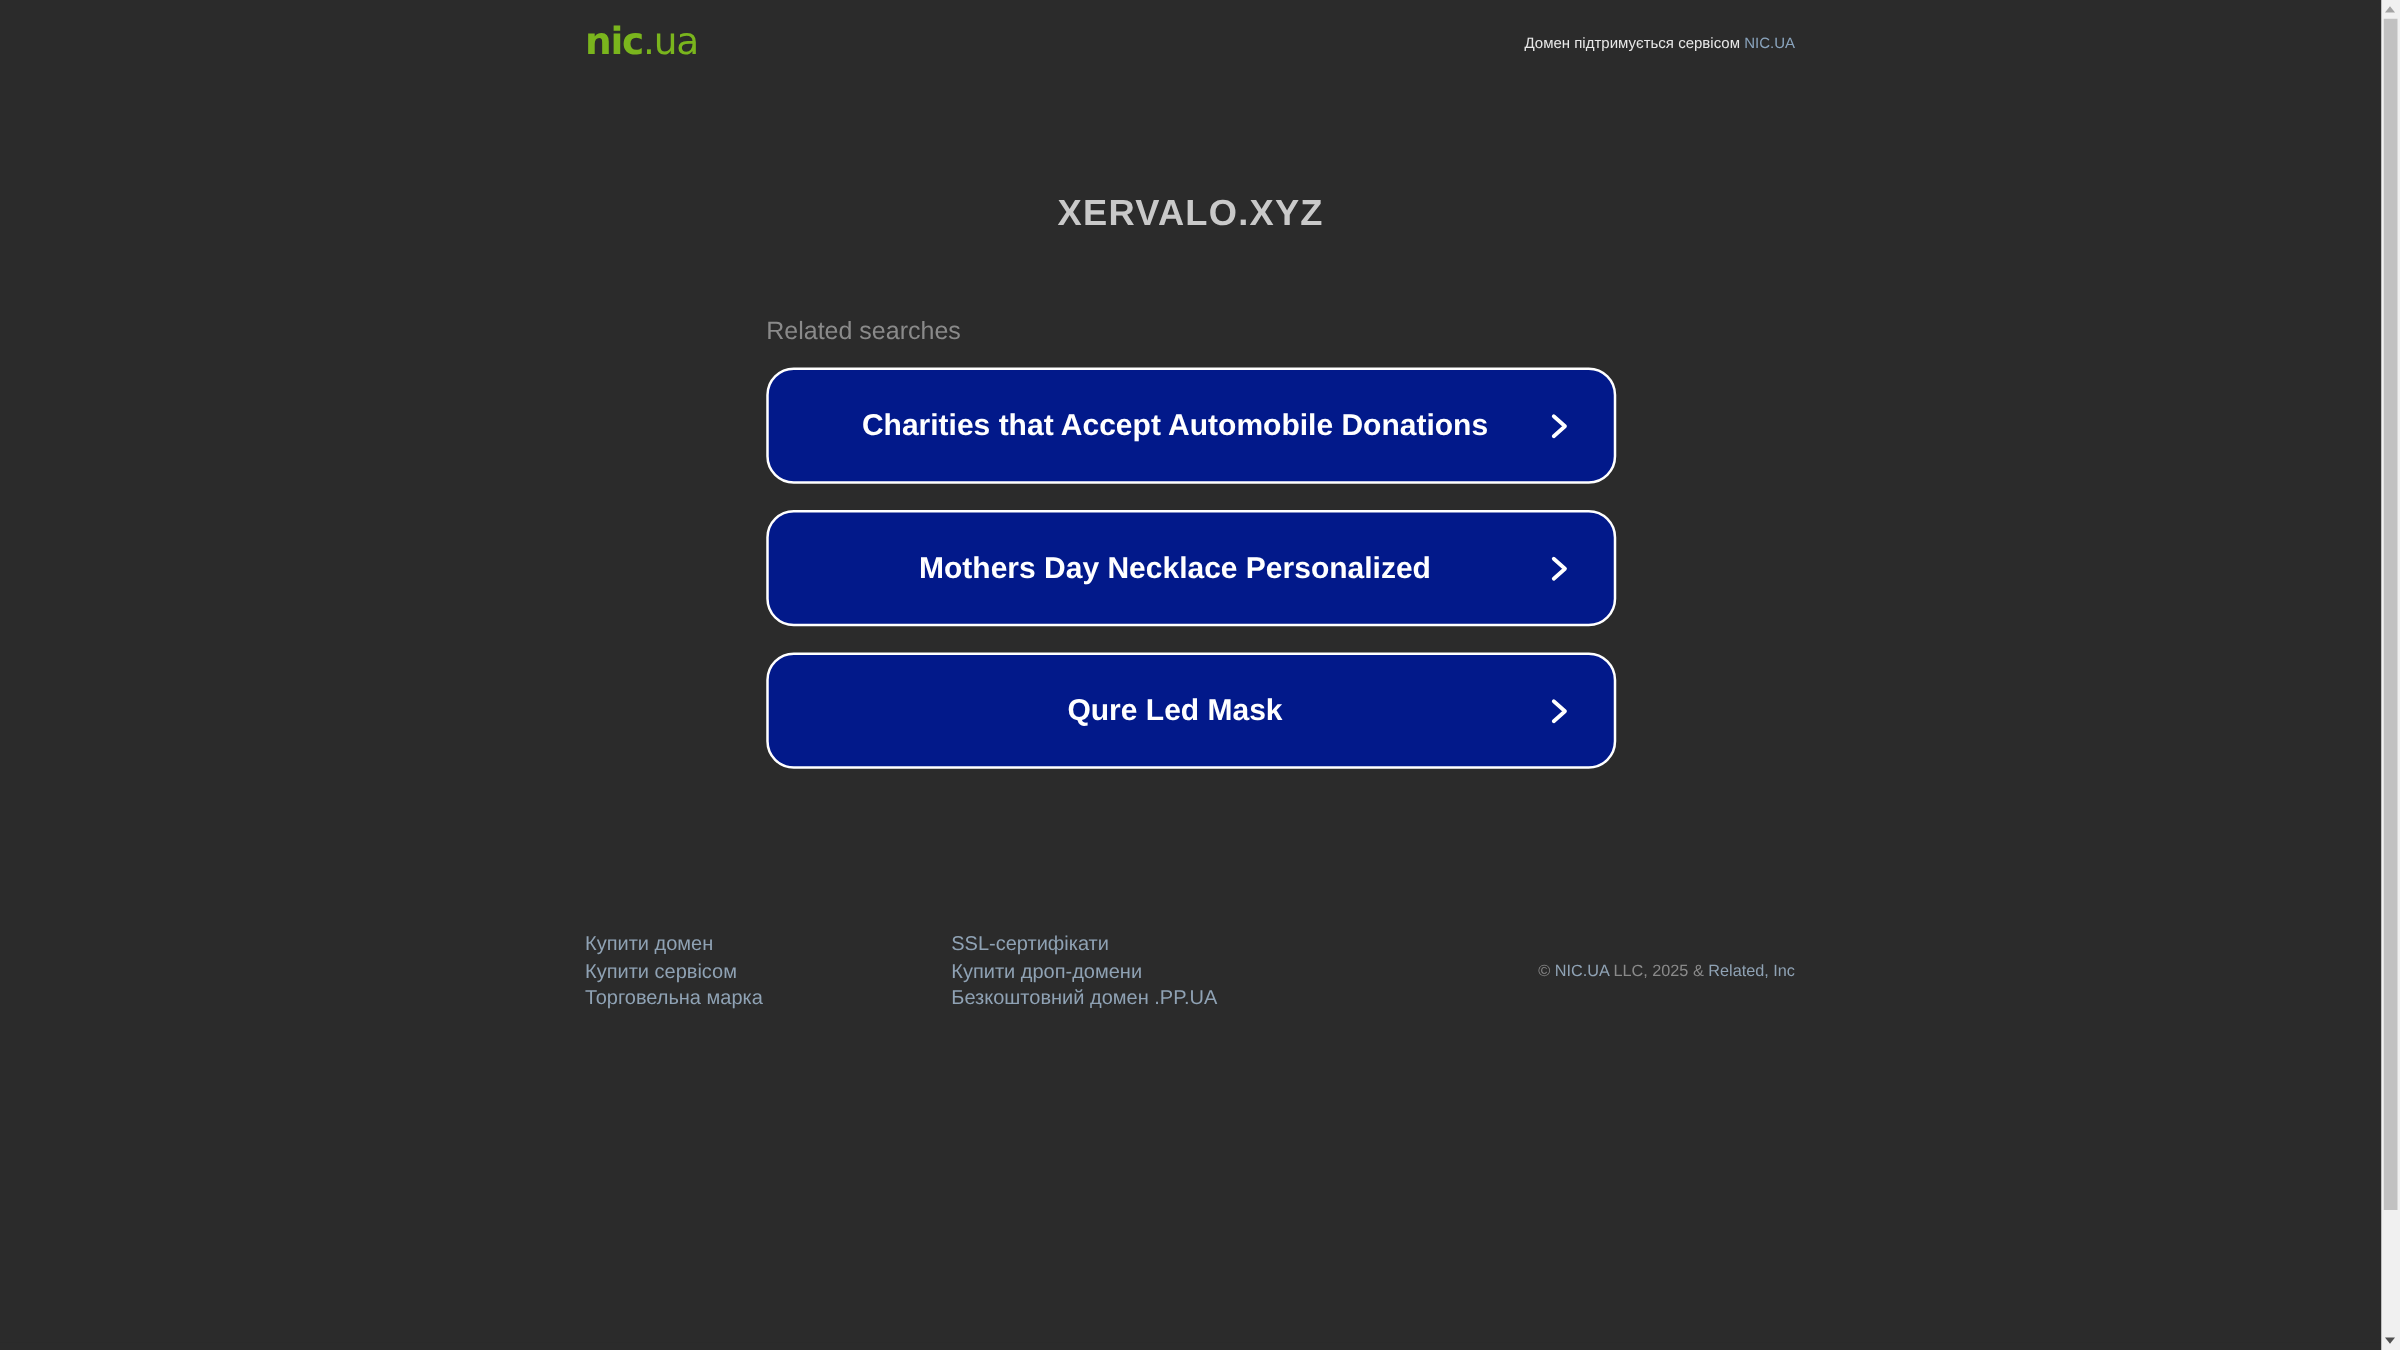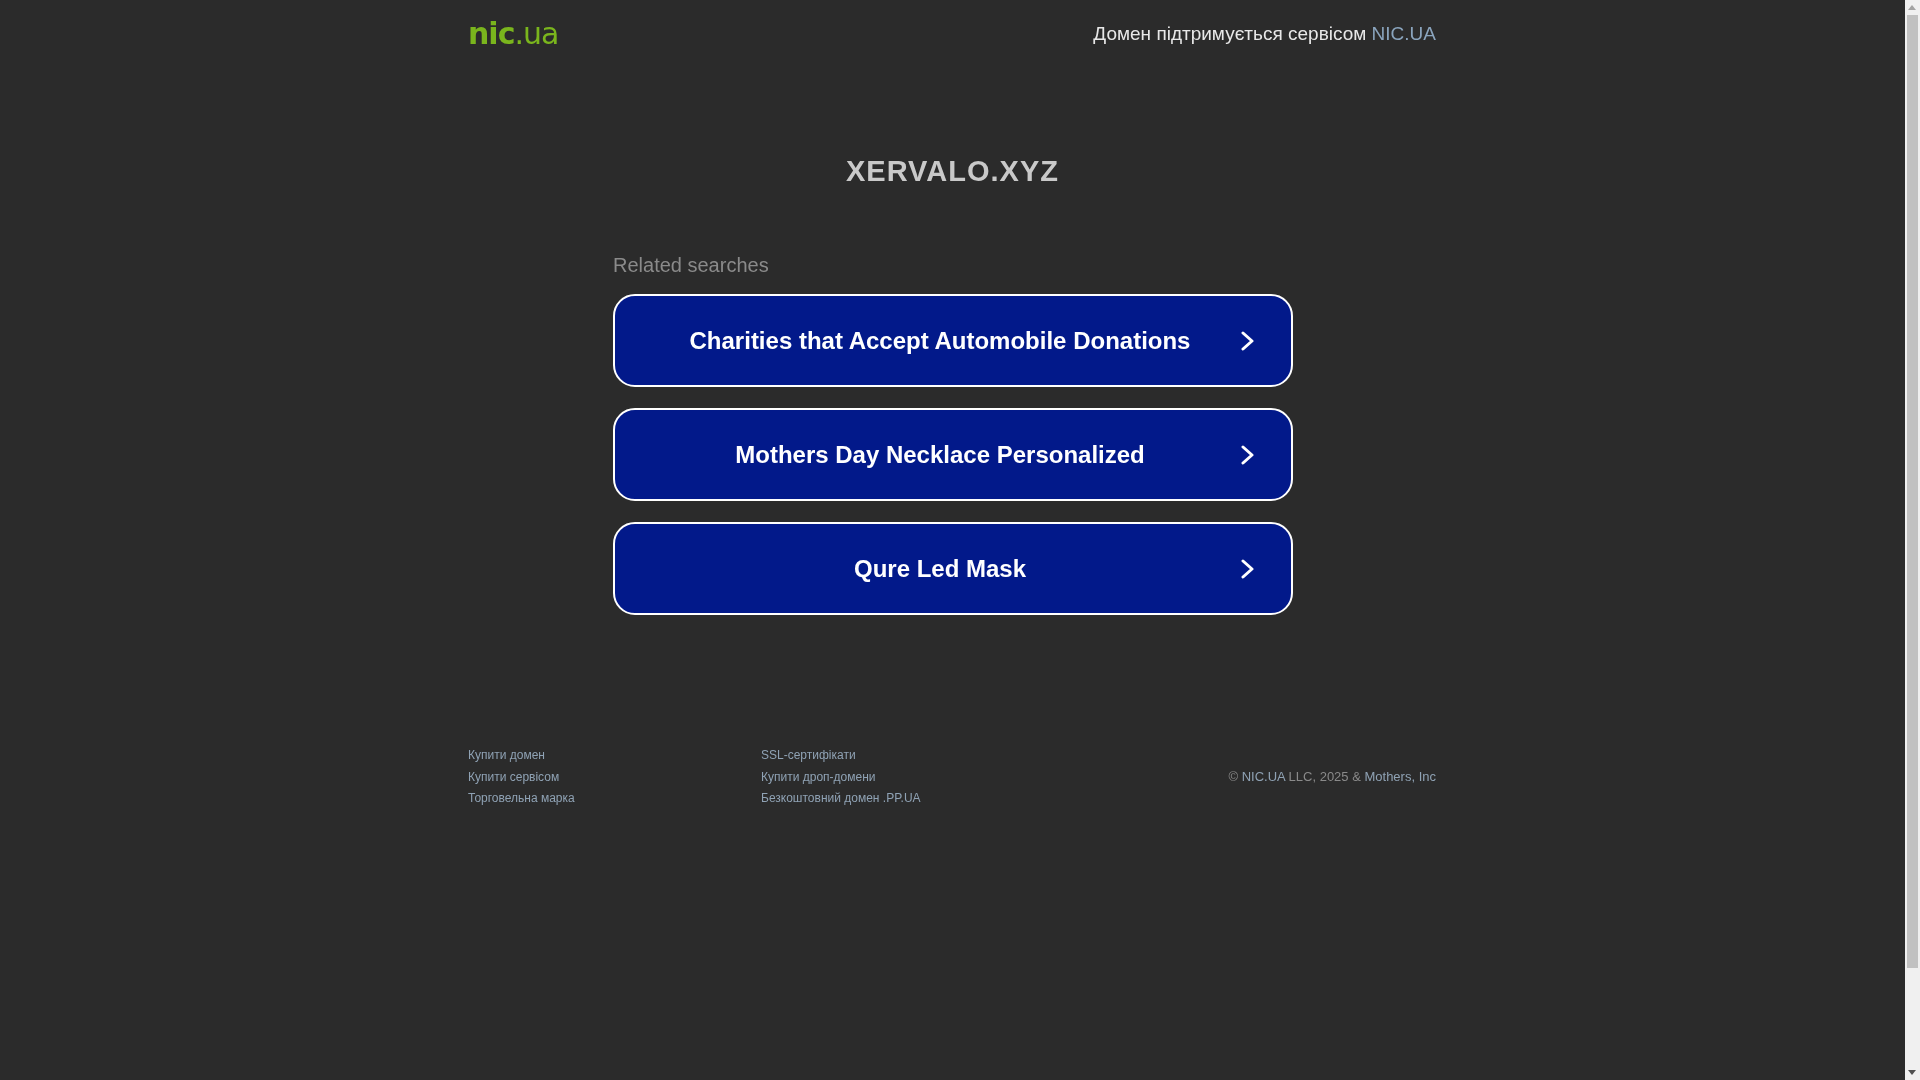--- a/index.html
+++ b/index.html
@@ -33,21 +33,21 @@
       font-size: 30px;
       letter-spacing: -1px;
       line-height: 40px;
     }
     .logo .nic { color: #7ab51d; font-weight: bold; }
     .logo .ua { color: #7ab51d; font-weight: normal; }
     .support {
       position: absolute;
       right: 0;
       top: 24px;
-      font-size: 19px;
+      font-size: 12px;
       color: #e8e8e8;
       line-height: 20px;
       white-space: nowrap;
     }
     .support .brand { color: #8aa4bd; }
     .domain-title {
       position: absolute;
       left: 0;
       width: 1905px;
       top: 153px;
@@ -104,21 +104,21 @@
       width: 968px;
       height: 70px;
     }
     .footer-col {
       position: absolute;
       top: 0;
     }
     .footer-col a {
       display: block;
       color: #8fa2b4;
-      font-size: 12px;
+      font-size: 16px;
       line-height: 21.5px;
       text-decoration: none;
       white-space: nowrap;
     }
     .col1 { left: 0; }
     .col2 { left: 293px; }
     .copyright {
       position: absolute;
       right: 0;
       top: 24px;
@@ -200,21 +200,21 @@
       <a>Купити сервісом</a>
       <a>Торговельна марка</a>
     </div>
     <div class="footer-col col2">
       <a>SSL-сертифікати</a>
       <a>Купити дроп-домени</a>
       <a>Безкоштовний домен .PP.UA</a>
     </div>
     <div class="copyright">
       <span>©</span>
-      <span class="link">NIC.UA</span><span style="white-space:pre;margin-top:15px;"> LLC, 2025 &amp; </span><span class="link">Mothers, Inc</span>
+      <span class="link">NIC.UA</span><span style="white-space:pre;margin-top:15px;"> LLC, 2025 &amp; </span><span class="link">Related, Inc</span>
     </div>
   </div>
 
 </div>
 
 <div class="scrollbar">
   <div class="arrow-up"></div>
   <div class="thumb"></div>
   <div class="arrow-down"></div>
 </div>

